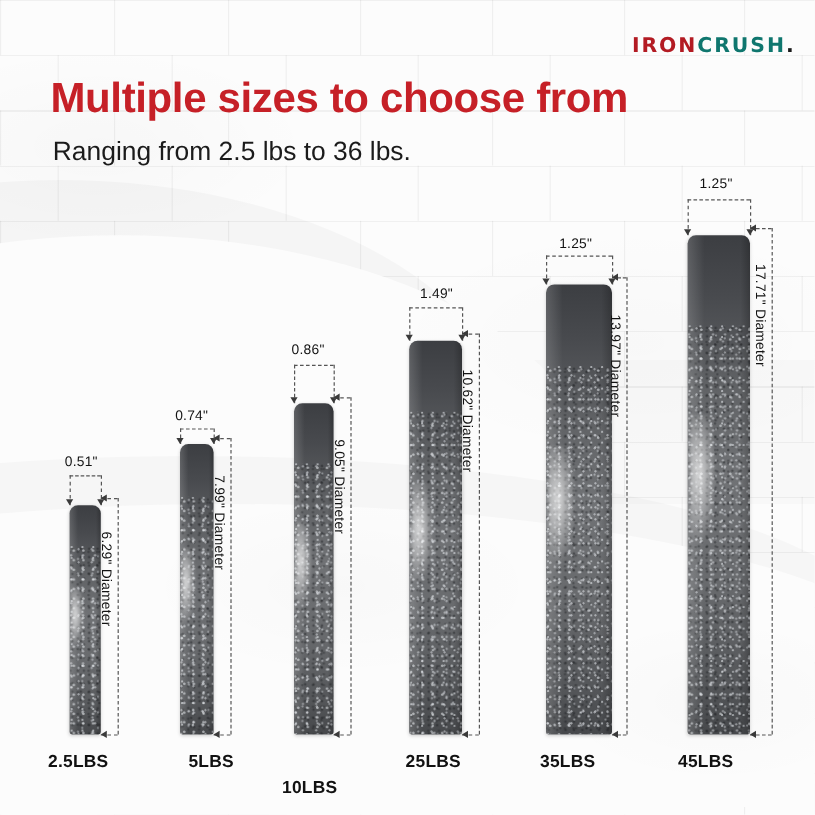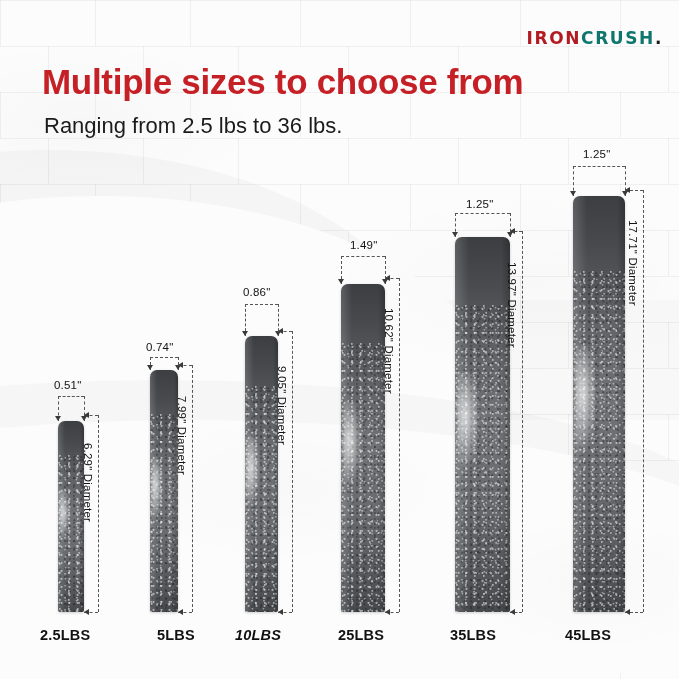--- a/index.html
+++ b/index.html
@@ -377,19 +377,19 @@
         <div class="w-label" style="left:583px;top:148px;">1.25"</div>
         <div class="dimline d-v" style="left:643px;top:190px;height:422px;"></div>
         <div class="dimline d-h" style="left:625px;top:190px;width:18px;"></div>
         <div class="dimline d-h" style="left:625px;top:612px;width:18px;"></div>
         <div class="arrow arr-left" style="left:625px;top:187px;"></div>
         <div class="arrow arr-left" style="left:625px;top:609px;"></div>
         <div class="d-label" style="left:639px;top:220px;">17.71" Diameter</div>
       </div>
       <div class="weight" style="left:40px;top:627px;">2.5LBS</div>
       <div class="weight" style="left:141px;top:627px;margin-left:16px;">5LBS</div>
-      <div class="weight" style="left:235px;top:627px;font-style:italic;">10LBS</div>
+      <div class="weight" style="left:235px;top:649px;">10LBS</div>
       <div class="weight" style="left:338px;top:627px;">25LBS</div>
       <div class="weight" style="left:450px;top:627px;">35LBS</div>
       <div class="weight" style="left:565px;top:627px;">45LBS</div>
     </div>
 
 </div>
 
 </body></html>

